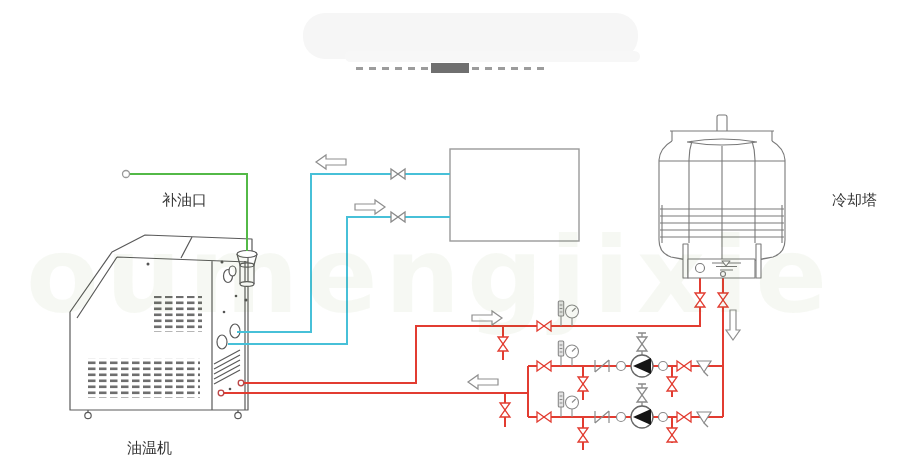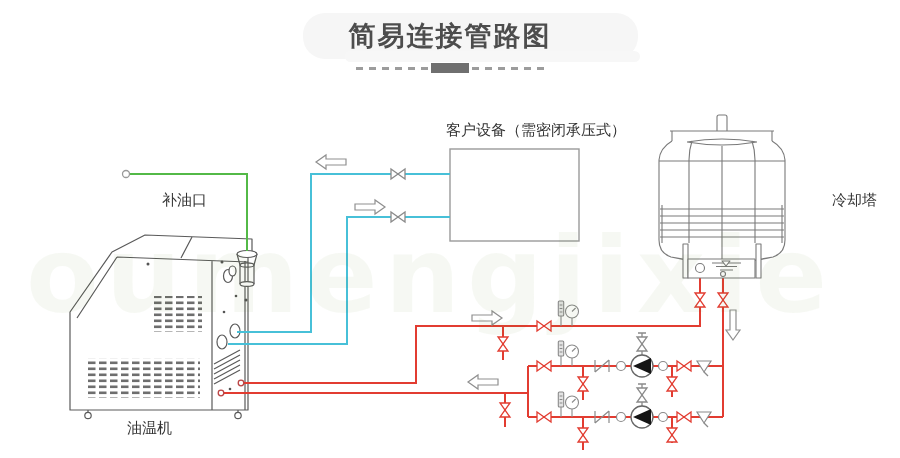--- a/index.html
+++ b/index.html
@@ -9,33 +9,32 @@
   .halo2{position:absolute;left:345px;top:51px;width:295px;height:11px;background:#f7f7f7;border-radius:6px;z-index:1;}
   .title{position:absolute;left:0;top:18px;width:100%;text-align:center;z-index:4;
          font-size:27px;font-weight:bold;letter-spacing:2px;color:var(--title-text,#4d4d4d);}
   .ornament{position:absolute;left:0;top:63px;width:100%;display:flex;justify-content:center;align-items:center;z-index:4;}
   .dashes{width:72px;height:3px;background:repeating-linear-gradient(90deg,#9c9c9c 0 7px,transparent 7px 13px);}
   .dash-block{width:38px;height:10px;background:#6f6f6f;margin:0 3px;}
   .lbl{position:absolute;z-index:4;font-size:15px;color:var(--label-text,#333333);white-space:nowrap;}
   .lbl-oilfill{left:162px;top:143px;margin-top:48px;}
   .lbl-customer{left:446px;top:121px;}
   .lbl-tower{left:832px;top:191px;}
-  .lbl-machine{left:127px;top:419px;}
+  .lbl-machine{left:127px;top:439px;}
   .watermark{position:absolute;left:26px;top:214px;z-index:3;font-size:106px;font-weight:bold;
              letter-spacing:7px;color:#4d7c0f;opacity:0.045;white-space:nowrap;pointer-events:none;}
   svg.diagram{position:absolute;left:0;top:0;z-index:2;}
 </style>
 </head>
 <body>
 
 <div class="canvas">
 
   <div class="halo"></div>
   <div class="halo2"></div>
-  <div class="title">简易连接管路图</div>
   <div class="ornament">
     <div class="dashes"></div>
     <div class="dash-block"></div>
     <div class="dashes"></div>
   </div>
 
   <div class="watermark">oumengjixie</div>
 
   <svg class="diagram" width="900" height="458" viewBox="0 0 900 458">
     <defs>
@@ -203,16 +202,15 @@
       <rect x="756" y="244" width="5" height="34" fill="#ffffff"></rect>
       <rect x="688" y="259" width="67" height="19" fill="#ffffff"></rect>
       <circle cx="700" cy="268" r="4.5" fill="#ffffff"></circle>
       <path d="M712,263 H741 M716,266.5 H737 M720,270 H733"></path>
       <polygon points="722,261 730,261 726,266" fill="#ffffff"></polygon>
       <circle cx="723" cy="274" r="2.5" fill="#ffffff"></circle>
     </g>
   </svg>
 
   <div class="lbl lbl-oilfill">补油口</div>
-  <div class="lbl lbl-customer">客户设备（需密闭承压式）</div>
   <div class="lbl lbl-tower">冷却塔</div>
   <div class="lbl lbl-machine">油温机</div>
 </div>
 
 </body></html>

